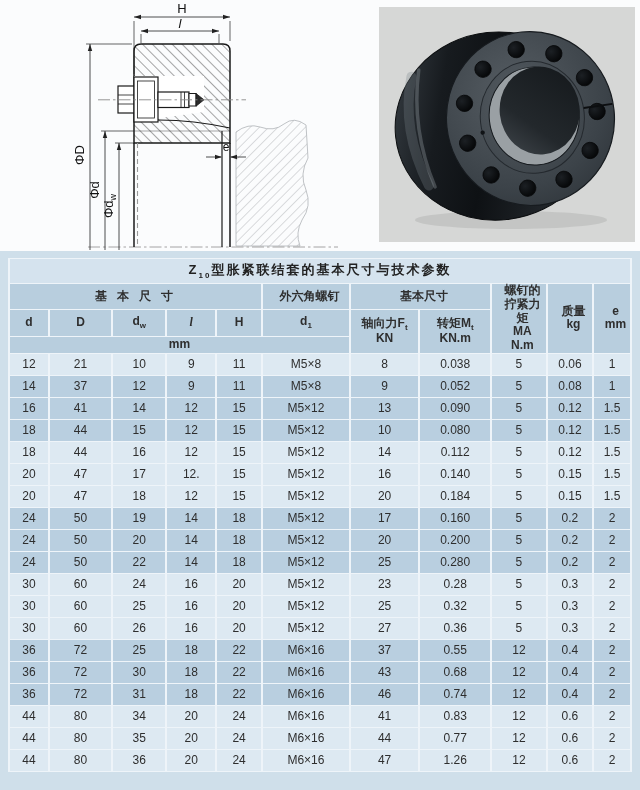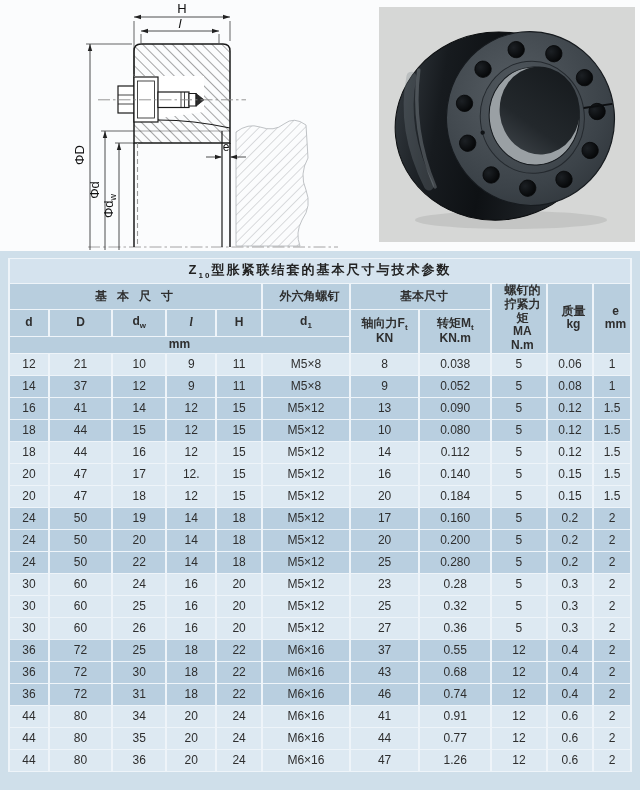--- a/index.html
+++ b/index.html
@@ -453,21 +453,21 @@
             <td>2</td>
           </tr>
           <tr class="light">
             <td>44</td>
             <td>80</td>
             <td>34</td>
             <td>20</td>
             <td>24</td>
             <td>M6×16</td>
             <td>41</td>
-            <td>0.91</td>
+            <td>0.83</td>
             <td>12</td>
             <td>0.6</td>
             <td>2</td>
           </tr>
           <tr class="light">
             <td>44</td>
             <td>80</td>
             <td>35</td>
             <td>20</td>
             <td>24</td>

